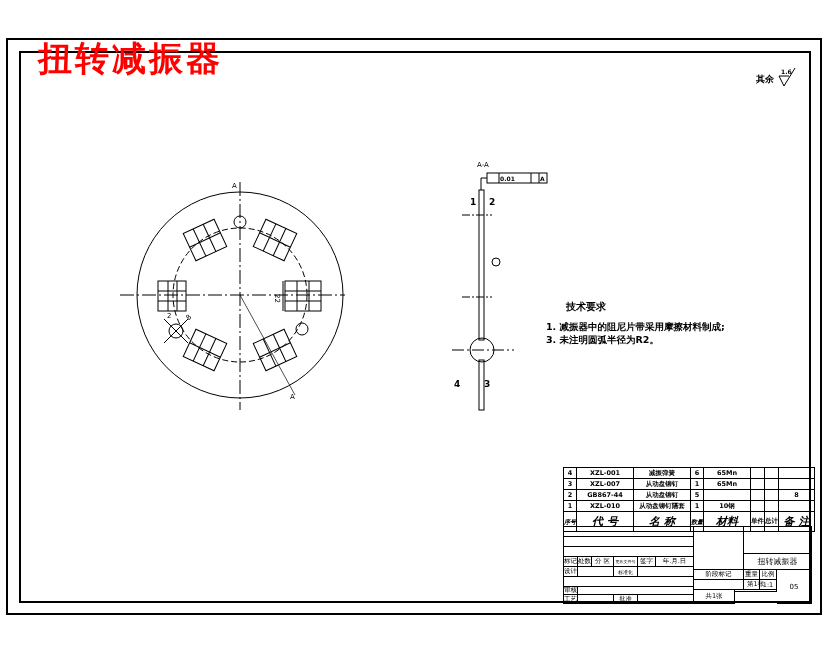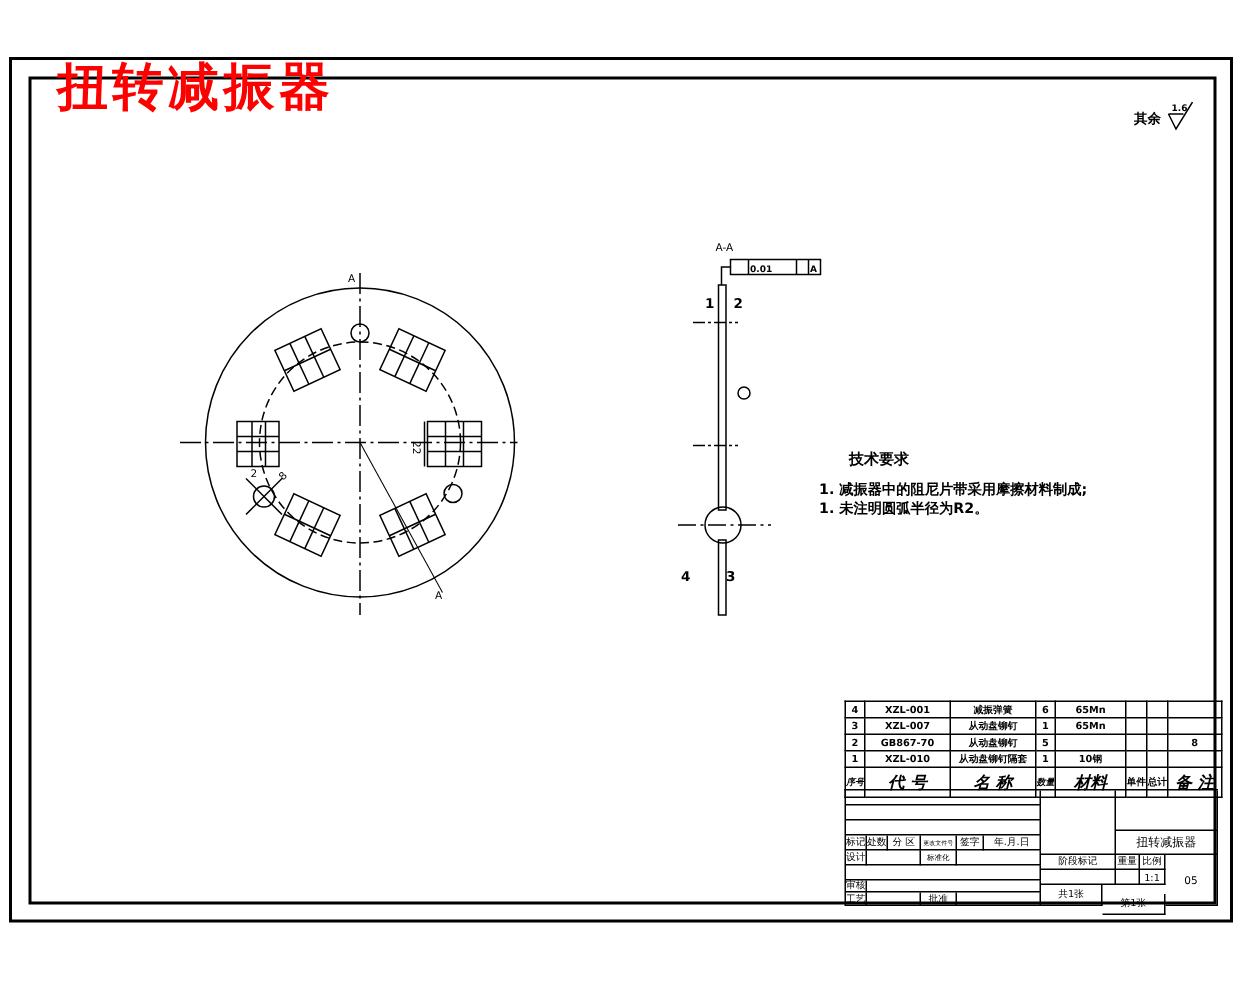--- a/index.html
+++ b/index.html
@@ -115,21 +115,21 @@
   <text x="100" y="26" font-size="6" font-weight="bold">A</text>
   <text x="30" y="50" font-size="9" font-weight="bold">1</text>
   <text x="49" y="50" font-size="9" font-weight="bold">2</text>
   <text x="44" y="232" font-size="9" font-weight="bold">3</text>
   <text x="14" y="232" font-size="9" font-weight="bold">4</text>
 </svg>
 
 <div class="abs tech">
   <span class="h">技术要求</span>
   <div>1. 减振器中的阻尼片带采用摩擦材料制成;</div>
-  <div>1. 未注明圆弧半径为R2。</div>
+  <div>3. 未注明圆弧半径为R2。</div>
 </div>
 
 <table class="bom">
   <colgroup>
       <col style="width:10px">
       <col style="width:57px">
       <col style="width:57px">
       <col style="width:13px">
       <col style="width:47px">
       <col style="width:14px">
@@ -152,21 +152,21 @@
         <td>XZL-007</td>
         <td>从动盘铆钉</td>
         <td>1</td>
         <td>65Mn</td>
         <td></td>
         <td></td>
         <td></td>
       </tr>
   <tr>
         <td>2</td>
-        <td>GB867-70</td>
+        <td>GB867-44</td>
         <td>从动盘铆钉</td>
         <td>5</td>
         <td></td>
         <td></td>
         <td></td>
         <td>8</td>
       </tr>
   <tr>
         <td>1</td>
         <td>XZL-010</td>
@@ -212,18 +212,18 @@
   <div class="c" style="left:50px;top:68px;width:24px;height:9px">批准</div>
   <div class="c" style="left:74px;top:68px;width:56px;height:9px"></div>
   <div class="c" style="left:130px;top:0;width:50px;height:43px"></div>
   <div class="c" style="left:130px;top:43px;width:50px;height:10px">阶段标记</div>
   <div class="c" style="left:180px;top:43px;width:16px;height:10px">重量</div>
   <div class="c" style="left:196px;top:43px;width:17px;height:10px">比例</div>
   <div class="c" style="left:130px;top:53px;width:50px;height:10px"></div>
   <div class="c" style="left:180px;top:53px;width:16px;height:10px"></div>
   <div class="c" style="left:196px;top:53px;width:17px;height:10px;font-weight:normal">1:1</div>
   <div class="c" style="left:130px;top:63px;width:41px;height:14px">共1张</div>
-  <div class="c" style="left:171px;top:69px;width:42px;height:14px">第1张</div>
+  <div class="c" style="left:171px;top:51px;width:42px;height:14px">第1张</div>
   <div class="c" style="left:180px;top:0;width:68px;height:0;border:none"></div>
   <div class="c" style="left:180px;top:0;width:68px;height:26px;border-bottom:none"></div>
   <div class="c" style="left:180px;top:26px;width:68px;height:17px;border-top:1px solid #000;font-size:8px">扭转减振器</div>
   <div class="c" style="left:213px;top:43px;width:35px;height:34px;font-size:7px">05</div>
 </div>
 
 </body></html>

